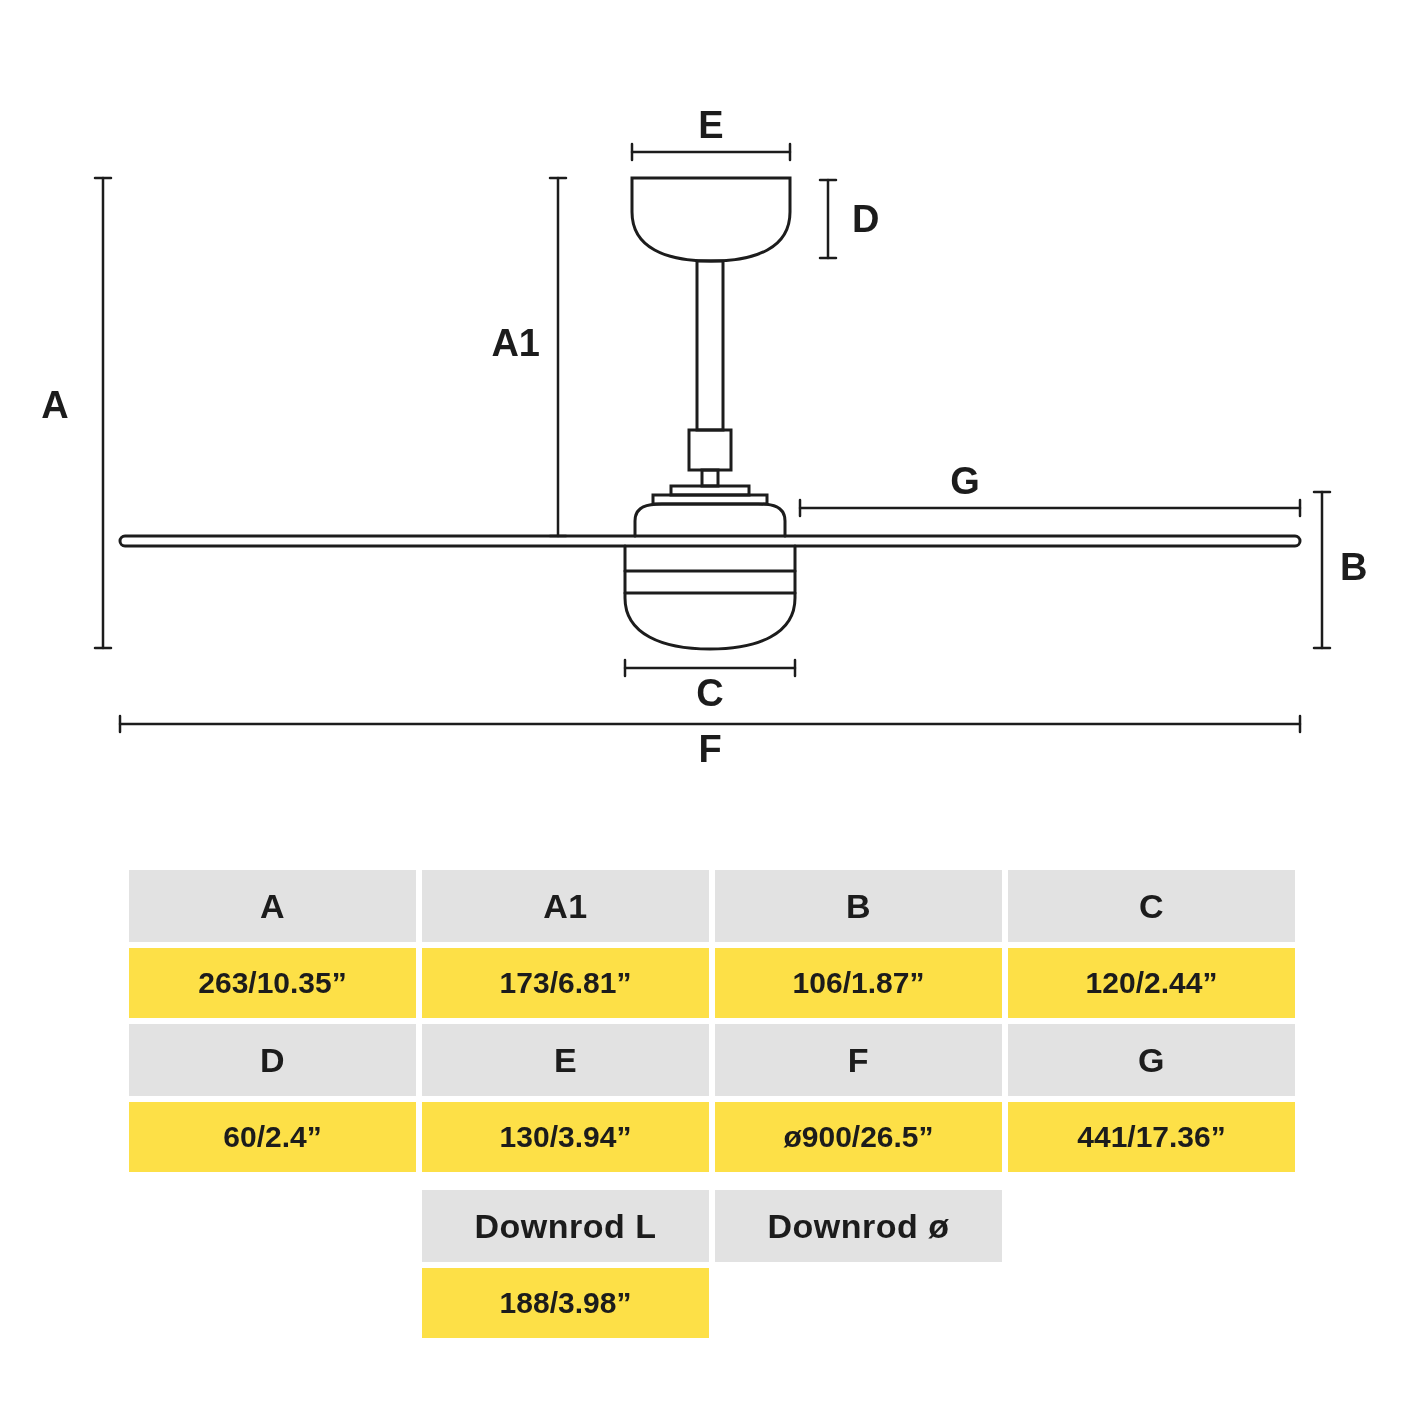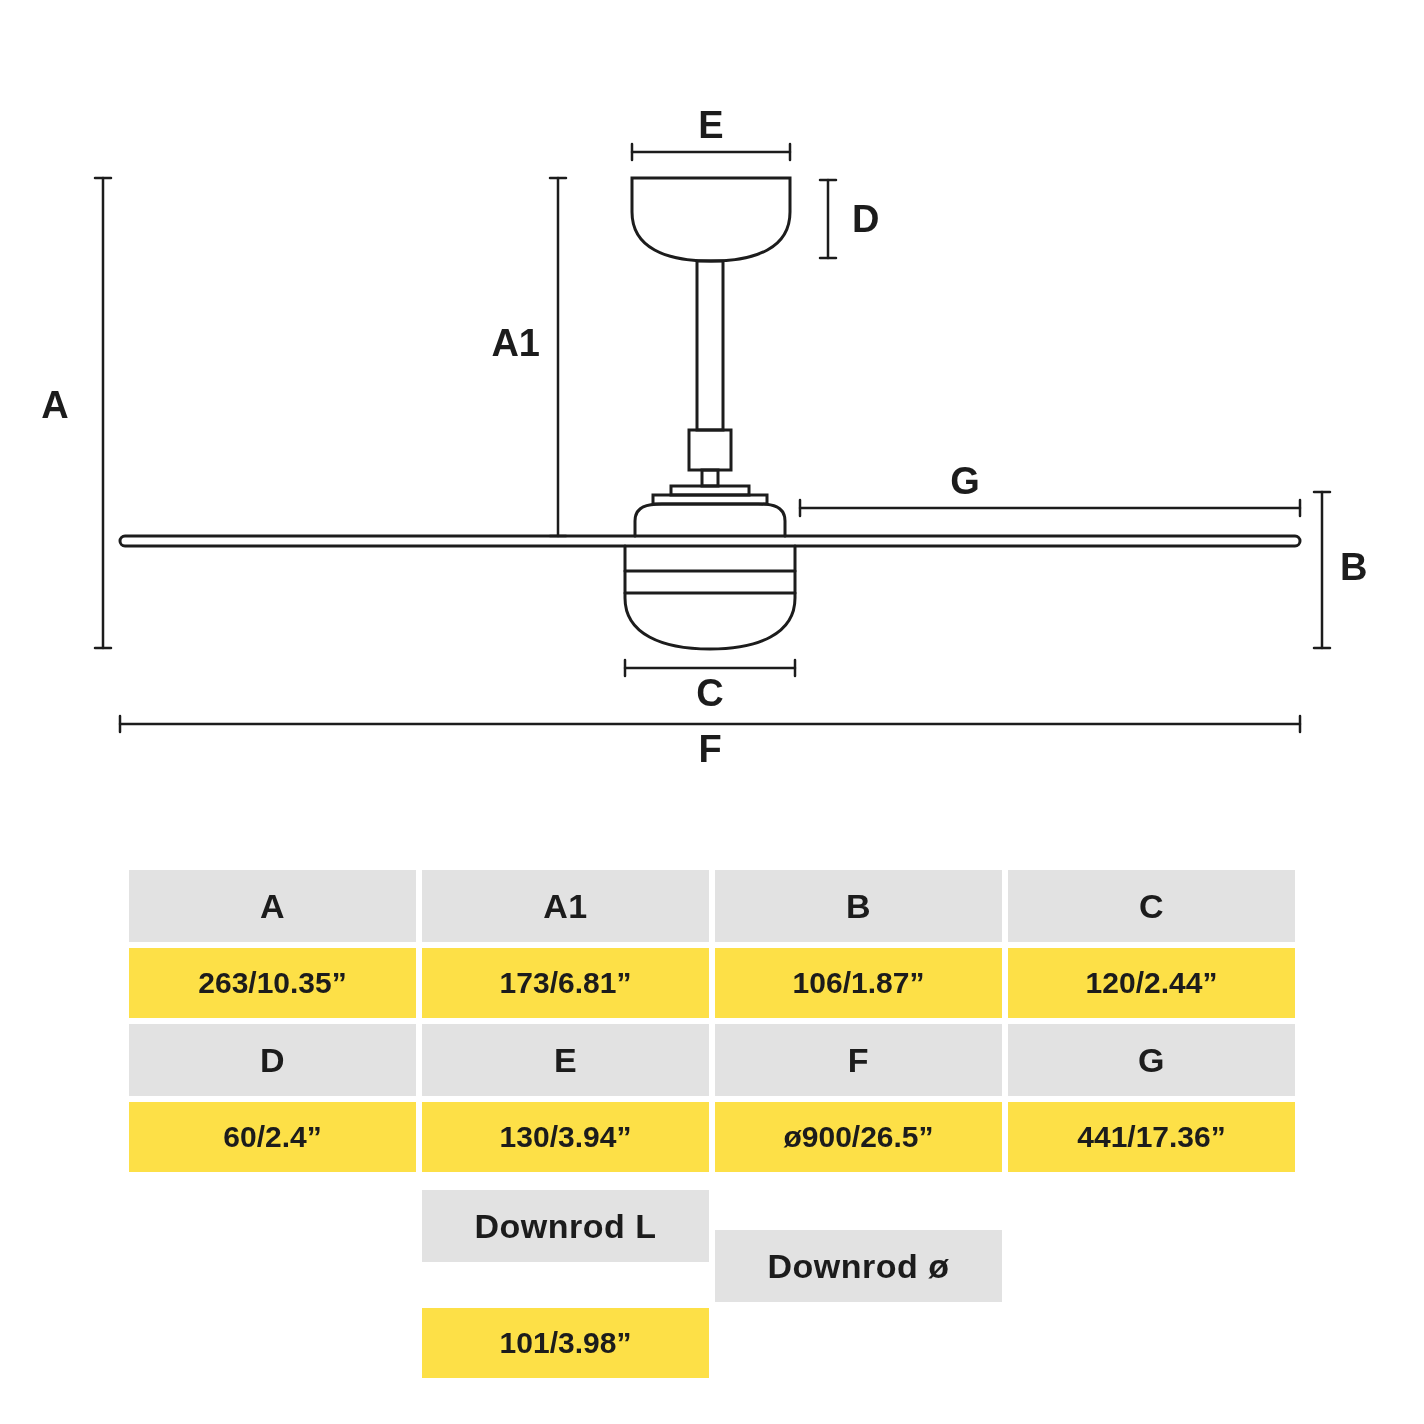--- a/index.html
+++ b/index.html
@@ -48,21 +48,21 @@
   .val {
     background: #fde047;
     height: 70px;
     display: flex;
     align-items: center;
     justify-content: center;
     font-weight: bold;
     font-size: 30px;
   }
   .col2 { grid-column: 2; text-align: right; }
-  .col3 { grid-column: 3; margin-top: 40px; }
+  .col3 { grid-column: 3; }
 </style>
 </head>
 <body>
 
 <div class="page">
 
   <div class="diagram-wrap">
     <svg width="1424" height="810" viewBox="0 0 1424 810">
 
       <g stroke="#1c1c1c" fill="none" stroke-width="3" stroke-linecap="round">
@@ -161,16 +161,16 @@
     <div class="hdr">G</div>
     <div class="val">60/2.4”</div>
     <div class="val">130/3.94”</div>
     <div class="val">ø900/26.5”</div>
     <div class="val">441/17.36”</div>
   </div>
 
   <div class="tbl downrod">
     <div class="hdr col2">Downrod L</div>
     <div class="hdr col3">Downrod ø</div>
-    <div class="val col2">101/3.98”</div>
+    <div class="val col2">188/3.98”</div>
   </div>
 
 </div>
 
 </body></html>

